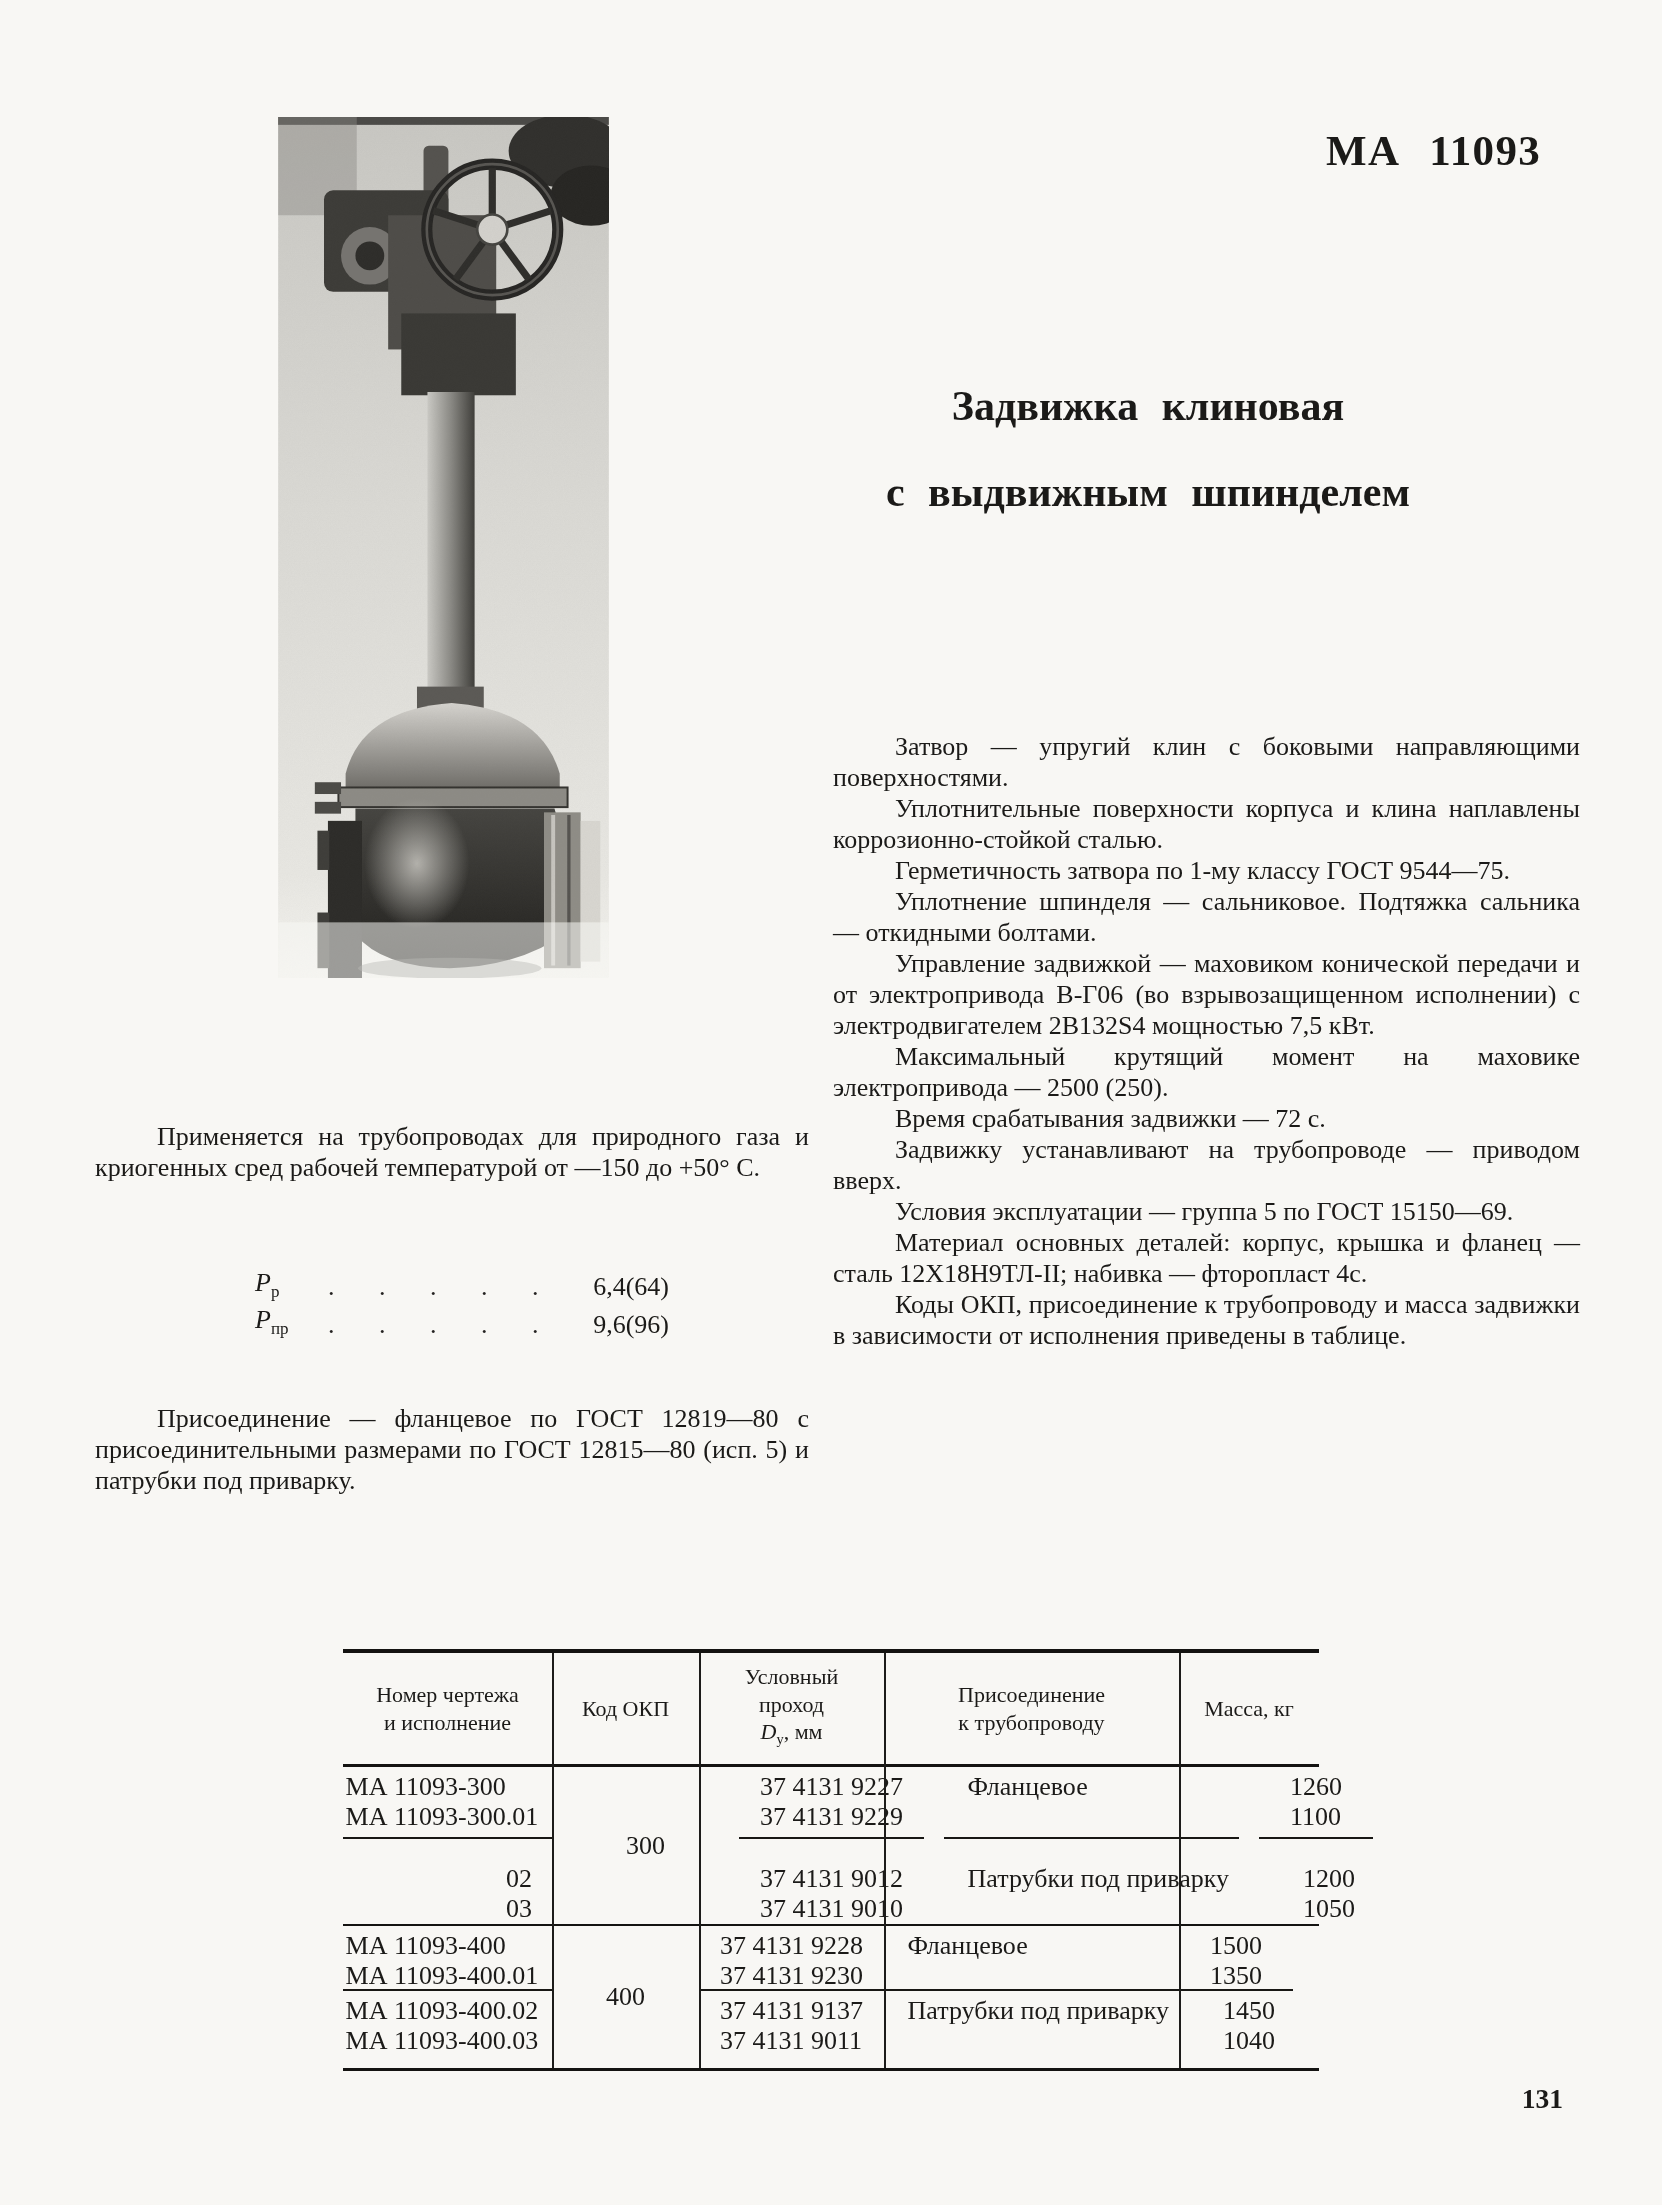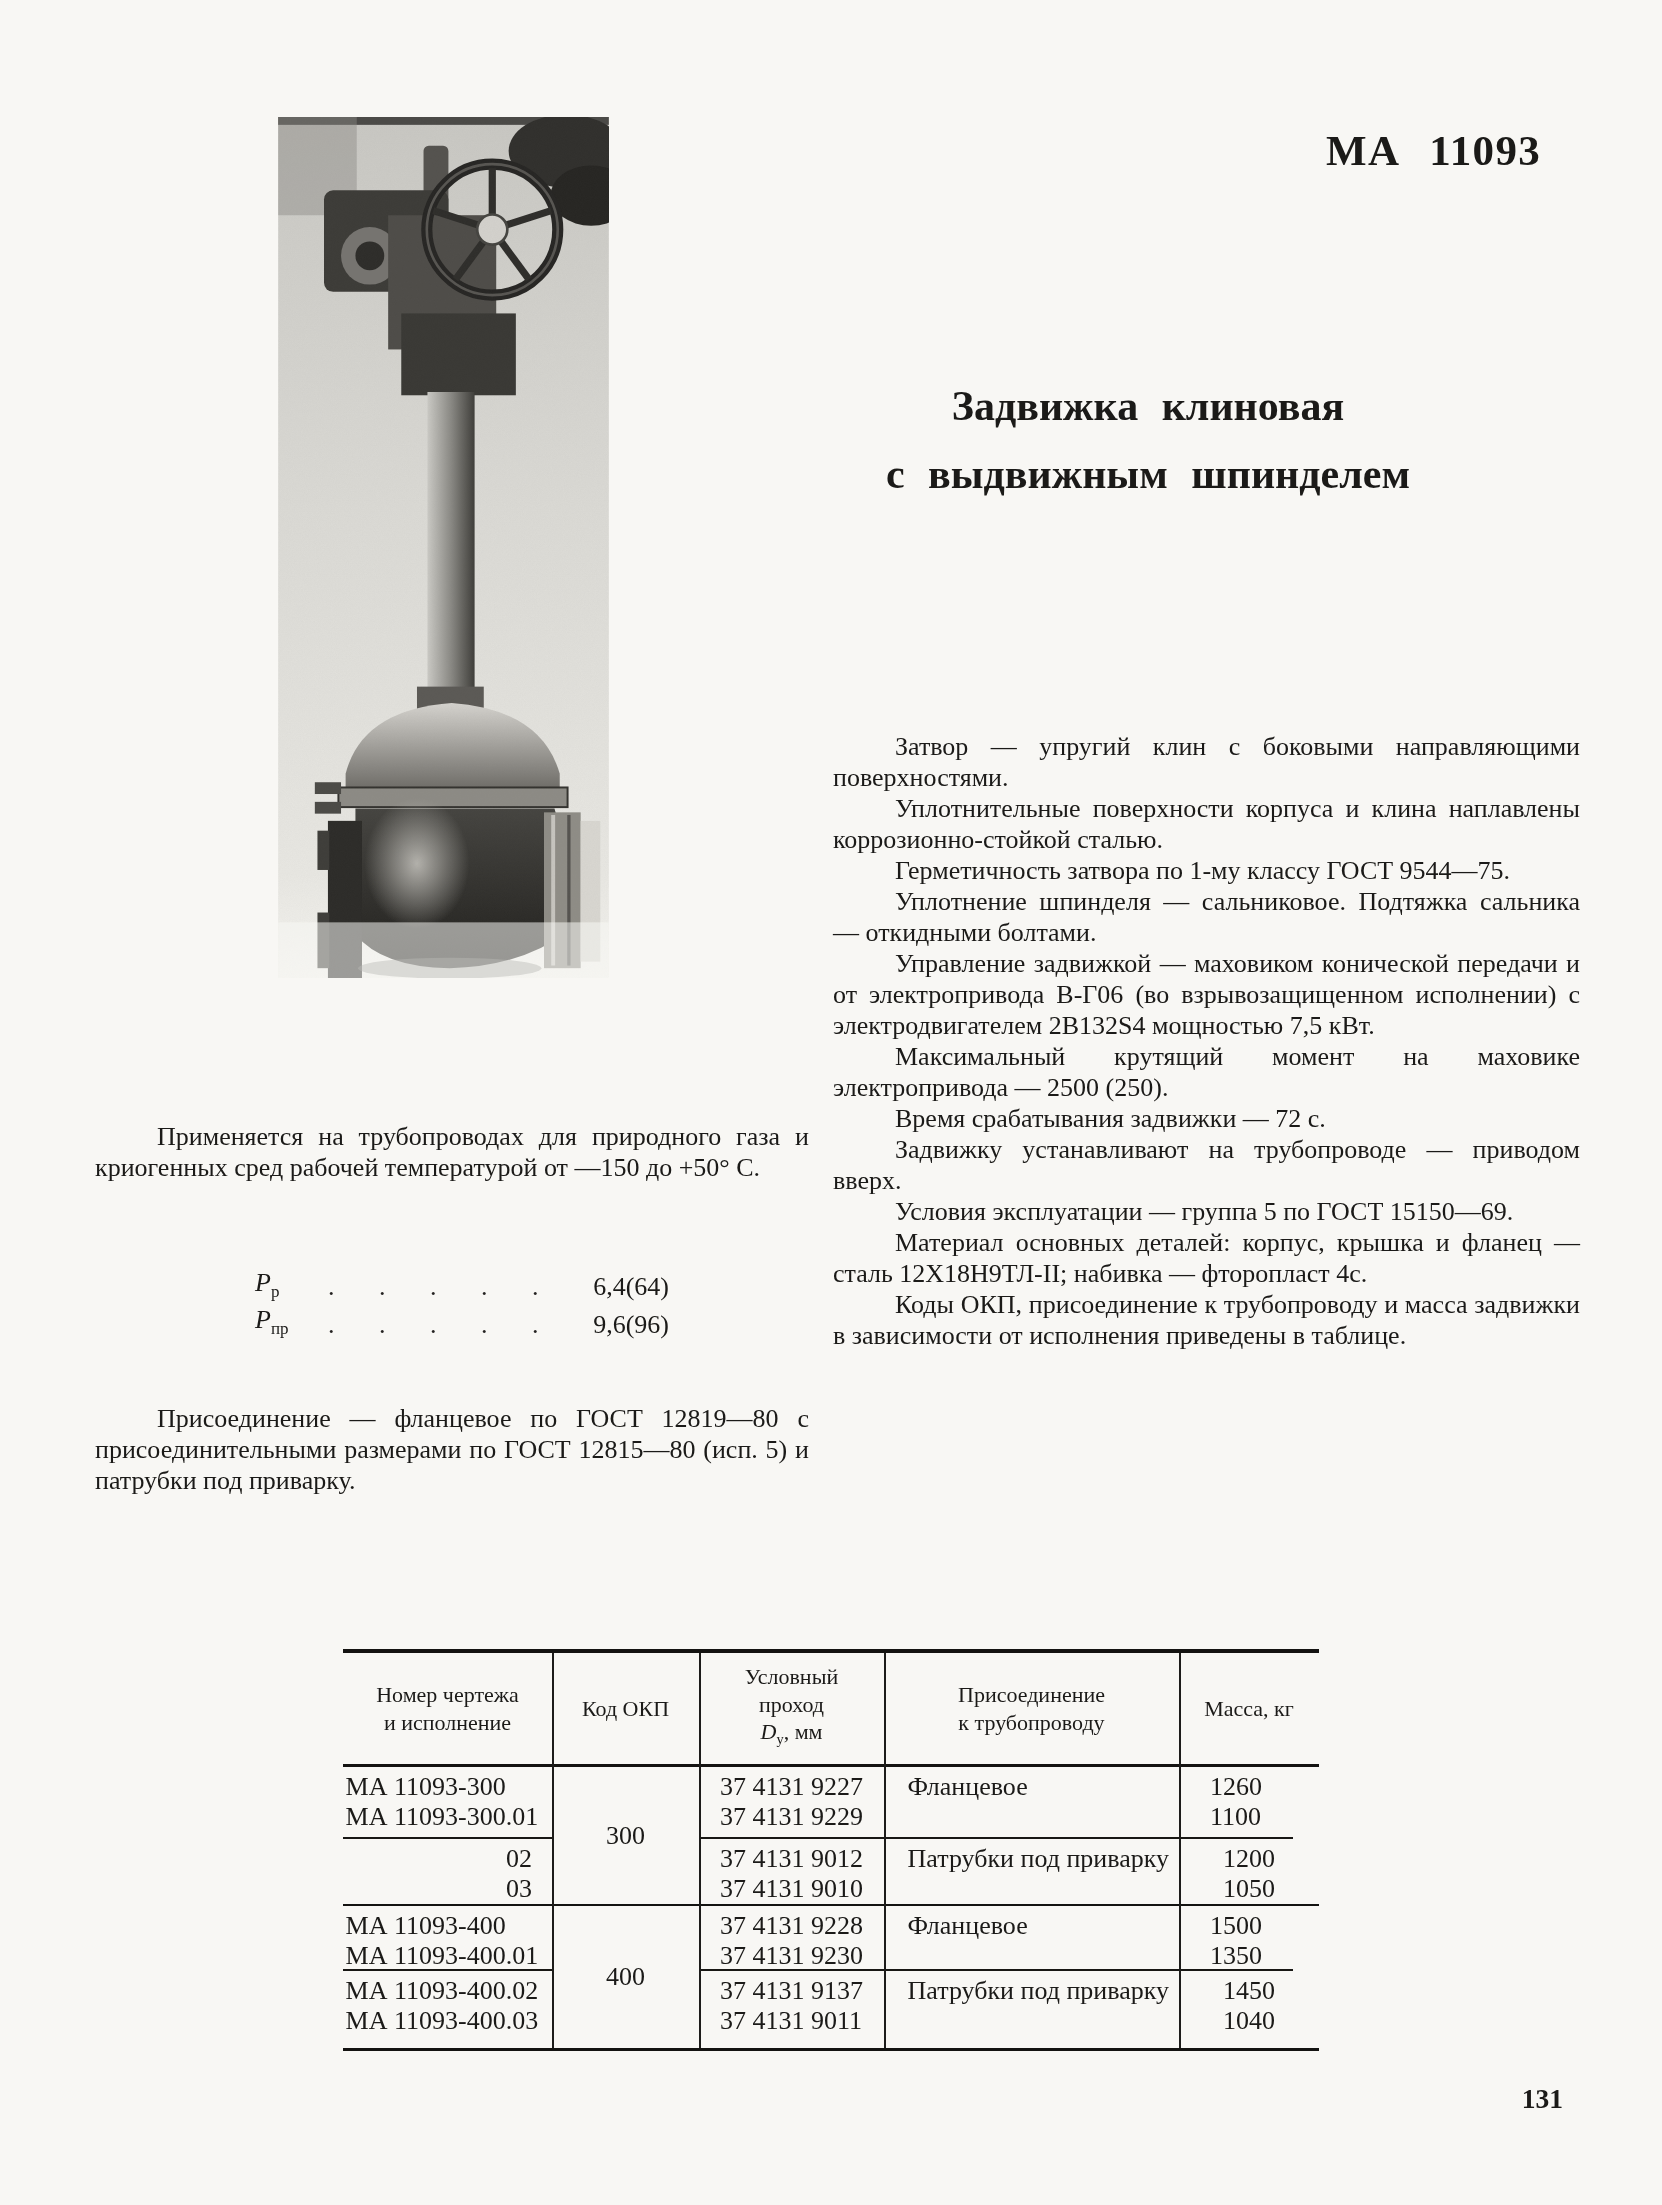--- a/index.html
+++ b/index.html
@@ -12,21 +12,21 @@
   .doc-code{
     position:absolute;top:126px;right:122px;
     font-size:43px;font-weight:bold;letter-spacing:1.3px;word-spacing:17px;
   }
   
   .photo{position:absolute;left:278px;top:117px;width:331px;height:861px;}
   .photo svg{display:block;}
   
   .title-block{position:absolute;left:850px;top:383px;width:596px;text-align:center;}
   .title-line{font-size:42px;font-weight:bold;line-height:46px;word-spacing:13px;}
-  .title-line+.title-line{margin-top:22px;}
+  .title-line+.title-line{margin-top:40px;}
   
   .col{position:absolute;font-size:26px;line-height:31px;text-align:justify;}
   .col p{margin:0;text-indent:62px;}
   #left-p1{left:95px;top:1121px;width:714px;}
   #left-p2{left:95px;top:1403px;width:714px;}
   #right-col{left:833px;top:731px;width:747px;}
   
   .pressure{position:absolute;left:255px;top:1269px;width:414px;font-size:26px;}
   .p-row{display:flex;align-items:flex-end;height:33px;margin-bottom:4.6px;}
   .p-sym{width:73px;font-style:italic;}
@@ -43,21 +43,21 @@
     display:grid;grid-template-columns:209px 147px 185px 295px 140px;
     height:111px;border-bottom:3.3px solid #141311;
   }
   .th{
     display:flex;flex-direction:column;align-items:center;justify-content:center;
     font-size:22px;line-height:27.5px;text-align:center;white-space:pre-line;
   }
   .th .ital{font-style:italic;}
   .th sub{font-size:14.4px;}
   .tblock{display:grid;grid-template-columns:209px 147px 185px 295px 140px;}
-  .tblock.b300{grid-template-rows:72px 65px;border-bottom:2.6px solid #141311;}
+  .tblock.b300{grid-template-rows:72px 65px;border-bottom:2.6px solid #141311;gap:20px;}
   .tblock.b400{grid-template-rows:65px 77px;}
   .td{
     box-sizing:border-box;display:flex;flex-direction:column;
     justify-content:flex-start;padding-top:4.6px;
     font-size:26px;line-height:30px;white-space:pre;
   }
   .td.sep{border-bottom:2.6px solid #181714;}
   .c1{grid-column:1;padding-left:2.6px;align-items:flex-start;}
   .c1.num-right{align-items:flex-end;padding-right:20px;}
   .c2{grid-column:2;grid-row:1 / span 2;align-items:center;justify-content:center;padding-top:0;}

